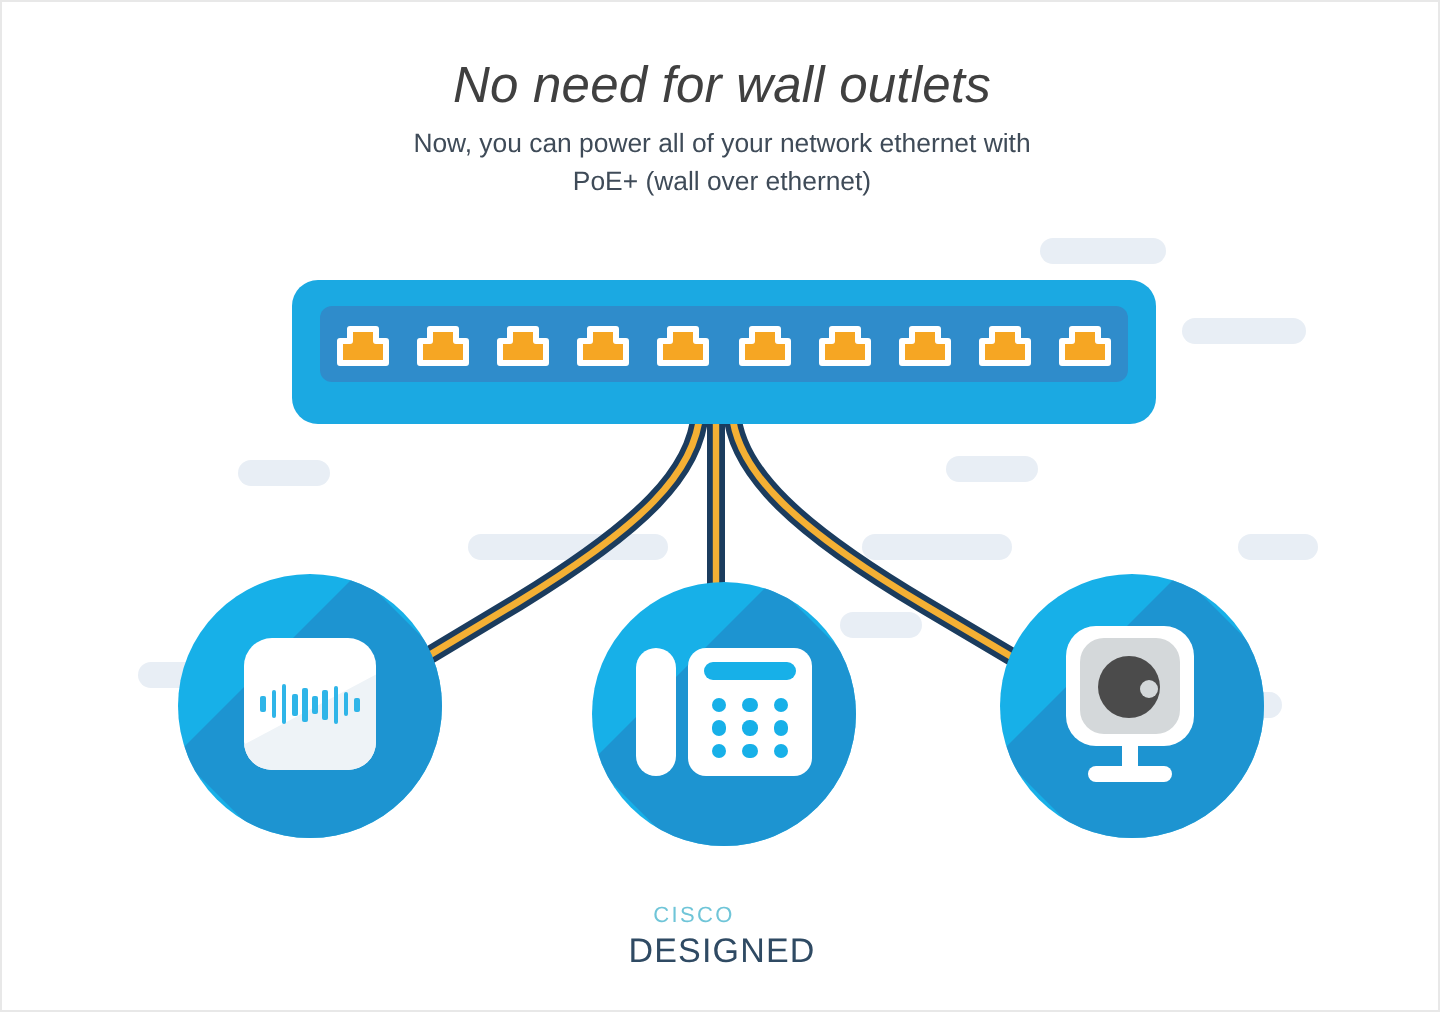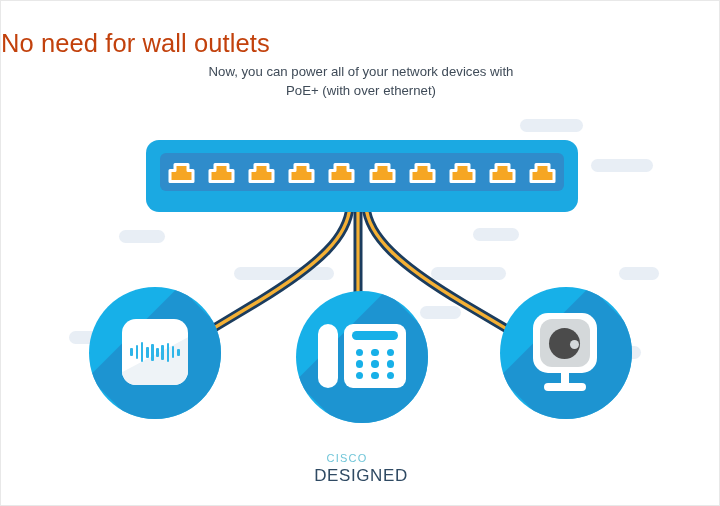--- a/index.html
+++ b/index.html
@@ -14,25 +14,27 @@
     width:720px;height:506px;
     background:#ffffff;
     box-sizing:border-box;
     border:1px solid #e8e8e8;
     overflow:hidden;
   }
 
   
   #headline{
     position:absolute;left:0;top:28px;width:720px;
+    text-align:center;
     font-size:25.5px;
     font-weight:400;
     letter-spacing:0.1px;
-    color:#c2410c;
+    color:#404040;
     line-height:1.15;
+    font-style:italic;
   }
   #subline{
     position:absolute;left:0;top:62px;width:720px;
     text-align:center;
     font-size:13.2px;
     font-weight:400;
     color:#3f4b58;
     line-height:1.42;
   }
   #subline span{display:block;}
@@ -219,22 +221,22 @@
       <div class="pill" style="left: 419px; top: 305px; width: 41px; height: 13px; background: rgb(232, 238, 245);"></div>
       <div class="pill" style="left: 472px; top: 227px; width: 46px; height: 13px; background: rgb(232, 238, 245);"></div>
       <div class="pill" style="left: 596px; top: 345px; width: 44px; height: 13px; background: rgb(232, 238, 245);"></div>
       <div class="pill" style="left: 68px; top: 330px; width: 30px; height: 13px; background: rgb(232, 238, 245);"></div>
       <div class="pill" style="left: 618px; top: 266px; width: 40px; height: 13px; background: rgb(232, 238, 245);"></div>
     </div>
 
   <div id="headline">No need for wall outlets</div>
 
   <div id="subline">
-    <span>Now, you can power all of your network devices with</span>
-    <span>PoE+ (with over ethernet)</span>
+    <span>Now, you can power all of your network ethernet with</span>
+    <span>PoE+ (wall over ethernet)</span>
   </div>
 
   <svg id="cables" viewBox="0 0 720 506">
 
     <path d="M349,205 C347,235 320,262 258,300 L208,330" fill="none" stroke="#1b3c5e" stroke-width="9" stroke-linecap="butt"></path>
     <path d="M349,205 C347,235 320,262 258,300 L208,330" fill="none" stroke="#f4b034" stroke-width="3.4" stroke-linecap="butt"></path>
 
     <path d="M365,205 C367,235 398,264 462,302 L516,334" fill="none" stroke="#1b3c5e" stroke-width="9" stroke-linecap="butt"></path>
     <path d="M365,205 C367,235 398,264 462,302 L516,334" fill="none" stroke="#f4b034" stroke-width="3.4" stroke-linecap="butt"></path>
 

